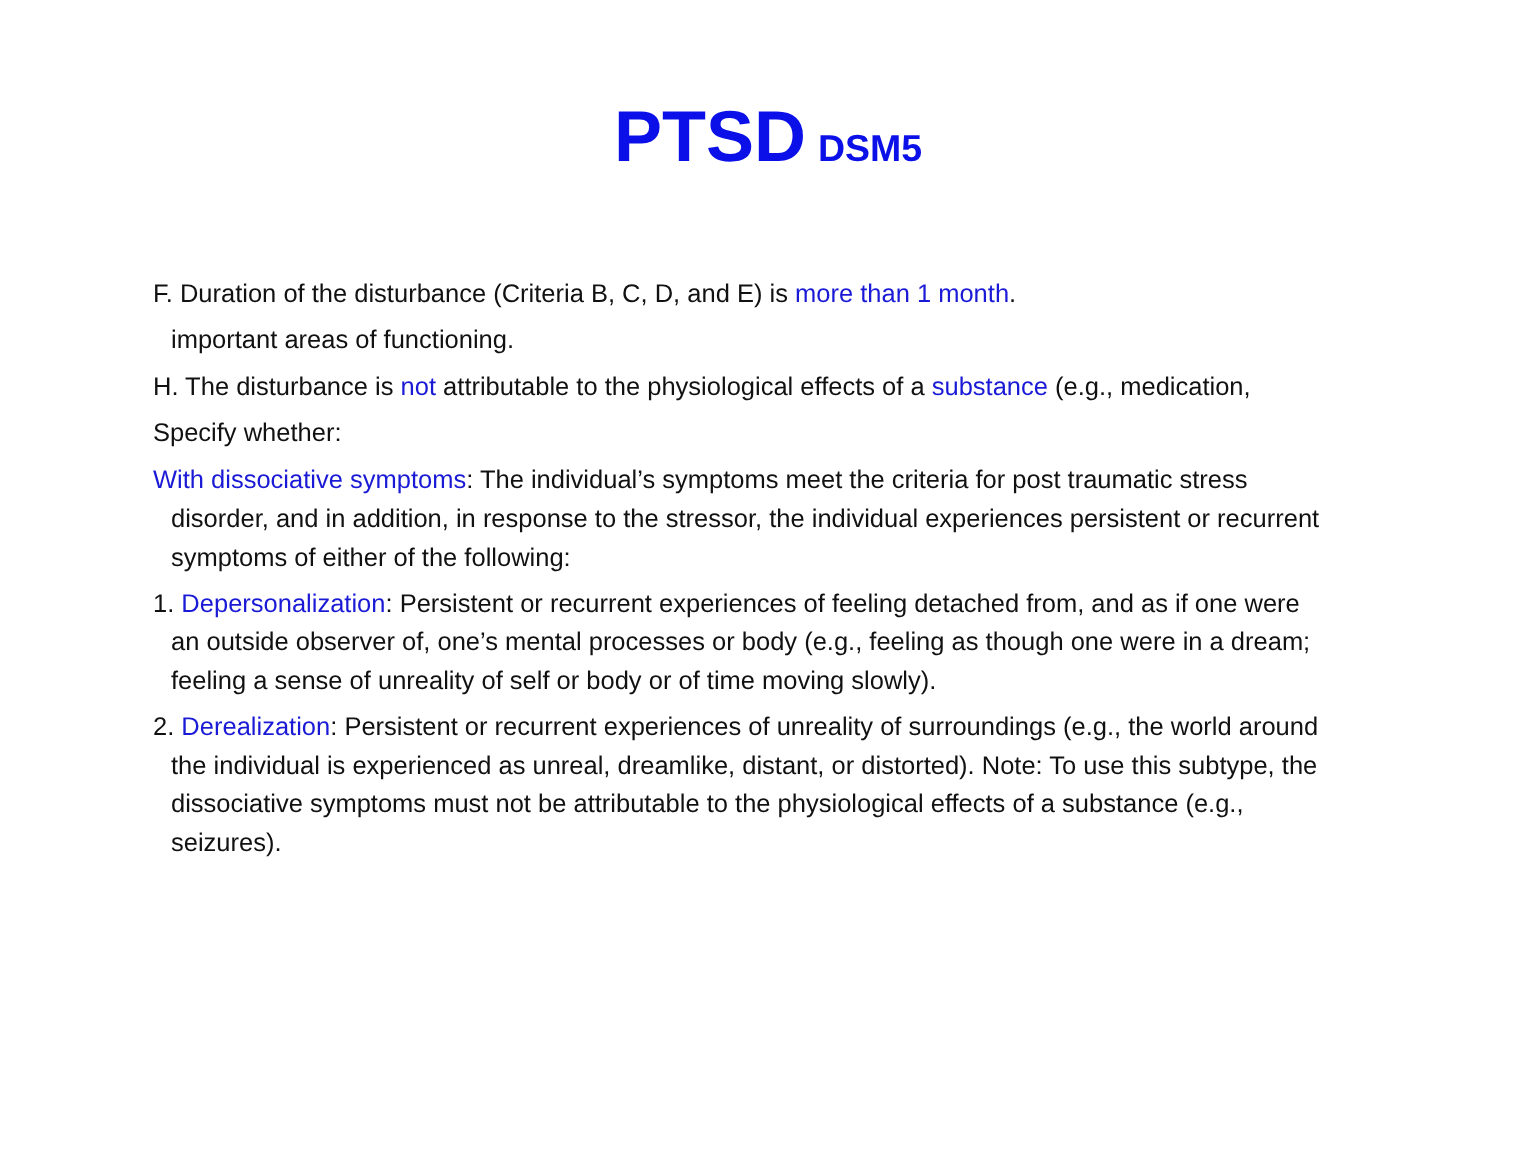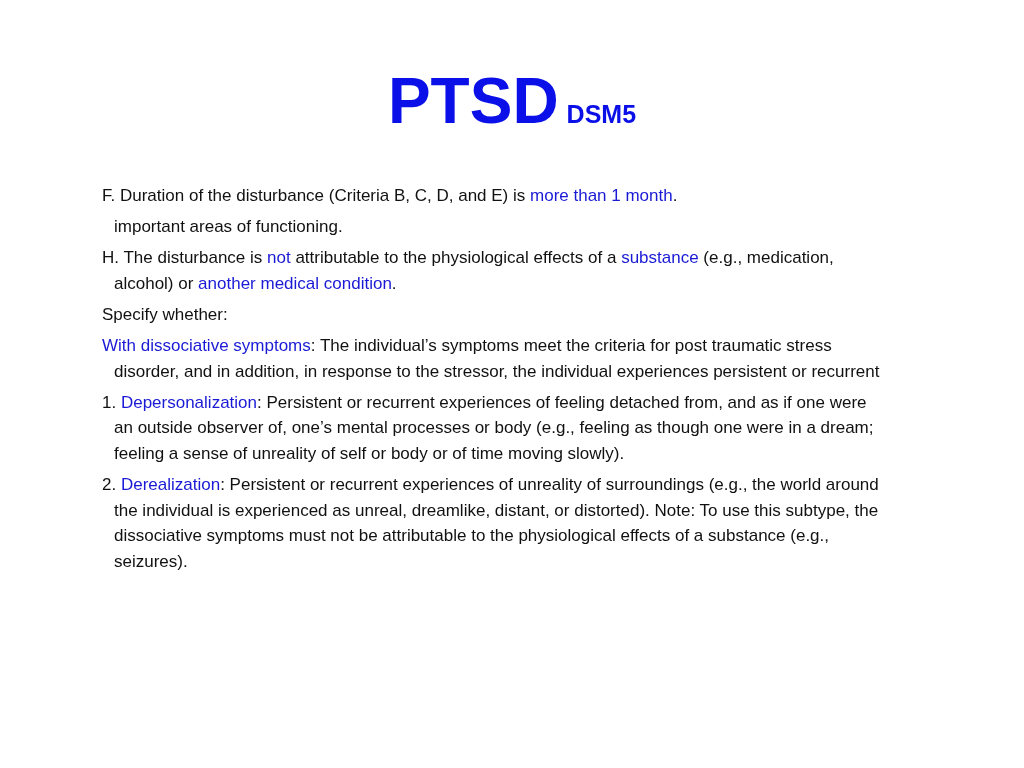--- a/index.html
+++ b/index.html
@@ -19,21 +19,21 @@
       position: absolute;
       top: 64px;
       left: 0;
       width: 1024px;
       text-align: center;
       color: #0b10e8;
       font-weight: bold;
       white-space: nowrap;
     }
     .title .main {
-      font-size: 64px;
+      font-size: 48px;
       letter-spacing: 0px;
     }
     .title .sub {
       font-size: 25px;
       margin-left: 8px;
       text-align: right;
     }
     .body {
       position: absolute;
       top: 183px;
@@ -67,28 +67,28 @@
   </div>
   <div class="body" id="slide-body">
       <div class="para">
         <span class="line"><span>F. Duration of the disturbance (Criteria B, C, D, and E) is </span><span class="hl">more than 1 month</span><span>.</span></span>
       </div>
       <div class="para">
         <span class="line cont"><span>important areas of functioning.</span></span>
       </div>
       <div class="para">
         <span class="line"><span>H. The disturbance is </span><span class="hl">not</span><span> attributable to the physiological effects of a </span><span class="hl">substance</span><span> (e.g., medication,</span></span>
-        <span class="line cont"><span>alcohol) or </span><span class="hl">another medical condition</span><span>.</span></span>
       </div>
       <div class="para">
         <span class="line"><span>Specify whether:</span></span>
       </div>
       <div class="para">
         <span class="line"><span class="hl">With dissociative symptoms</span><span>: The individual’s symptoms meet the criteria for post traumatic stress</span></span>
         <span class="line cont"><span>disorder, and in addition, in response to the stressor, the individual experiences persistent or recurrent</span></span>
+        <span class="line cont"><span>symptoms of either of the following:</span></span>
       </div>
       <div class="para">
         <span class="line"><span>1. </span><span class="hl">Depersonalization</span><span>: Persistent or recurrent experiences of feeling detached from, and as if one were</span></span>
         <span class="line cont"><span>an outside observer of, one’s mental processes or body (e.g., feeling as though one were in a dream;</span></span>
         <span class="line cont"><span>feeling a sense of unreality of self or body or of time moving slowly).</span></span>
       </div>
       <div class="para">
         <span class="line"><span>2. </span><span class="hl">Derealization</span><span>: Persistent or recurrent experiences of unreality of surroundings (e.g., the world around</span></span>
         <span class="line cont"><span>the individual is experienced as unreal, dreamlike, distant, or distorted). Note: To use this subtype, the</span></span>
         <span class="line cont"><span>dissociative symptoms must not be attributable to the physiological effects of a substance (e.g.,</span></span>

